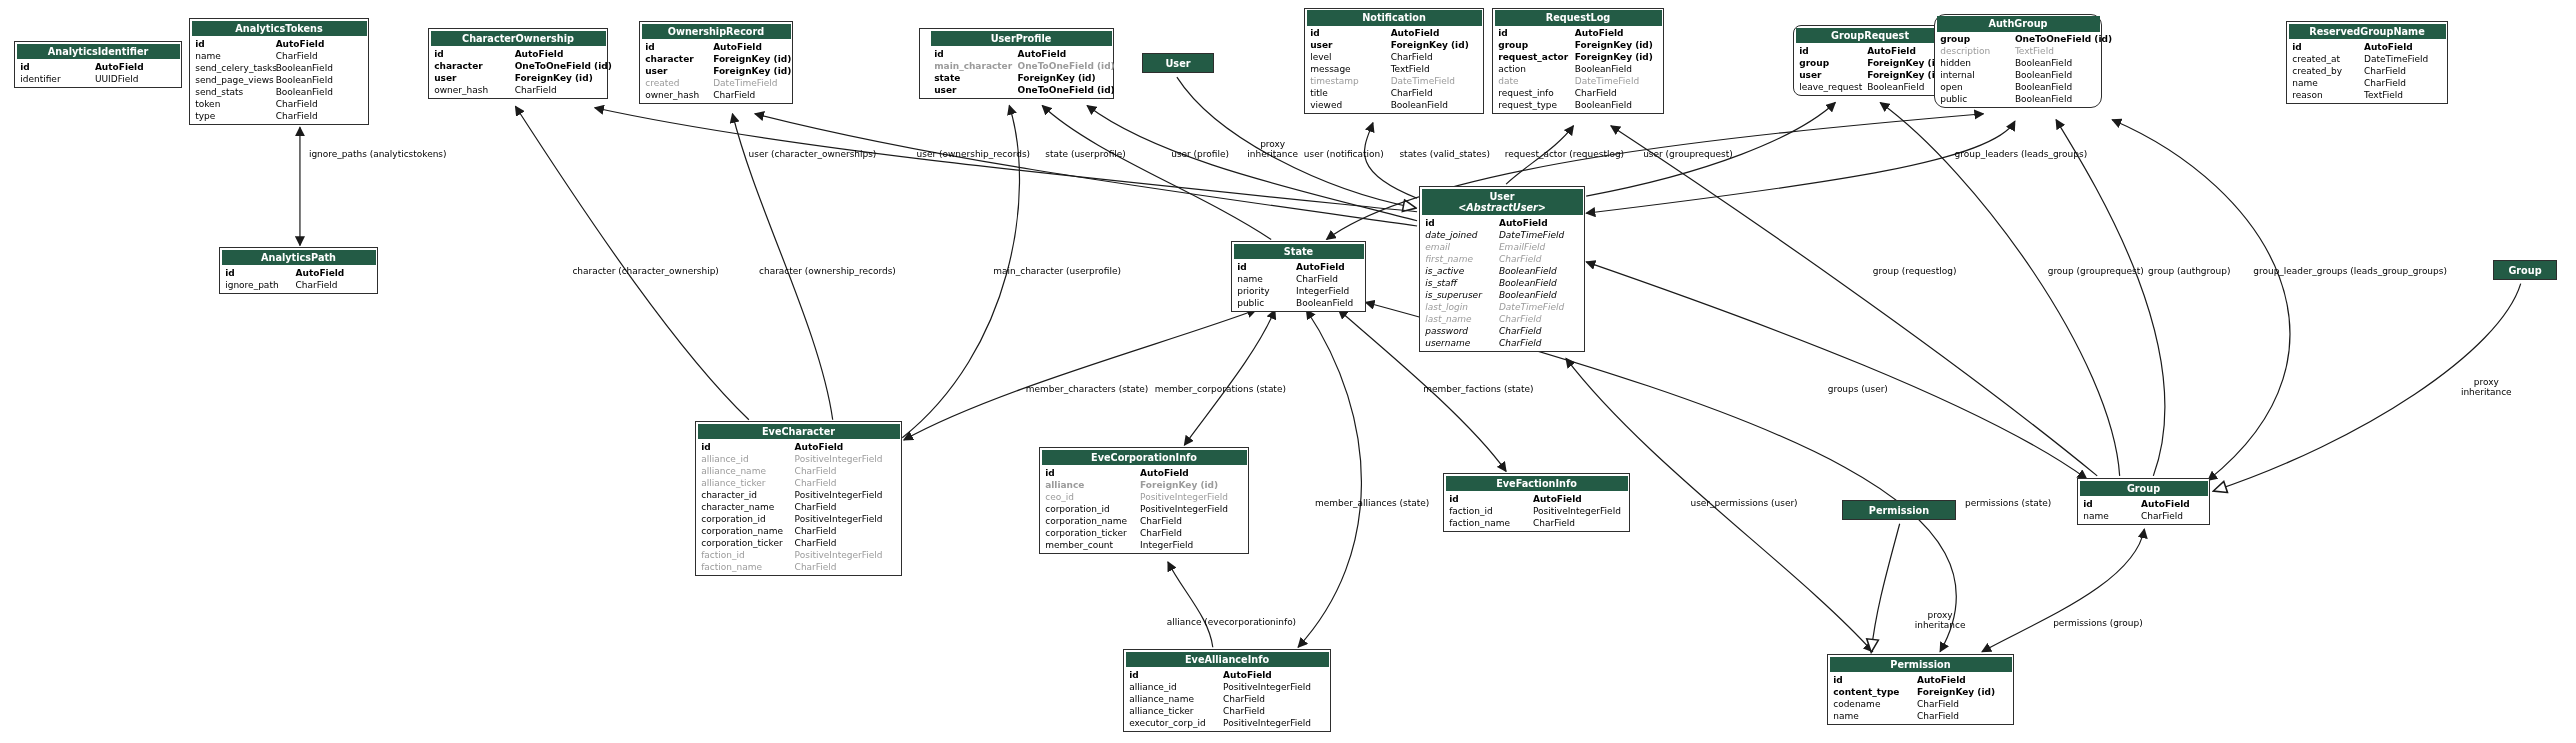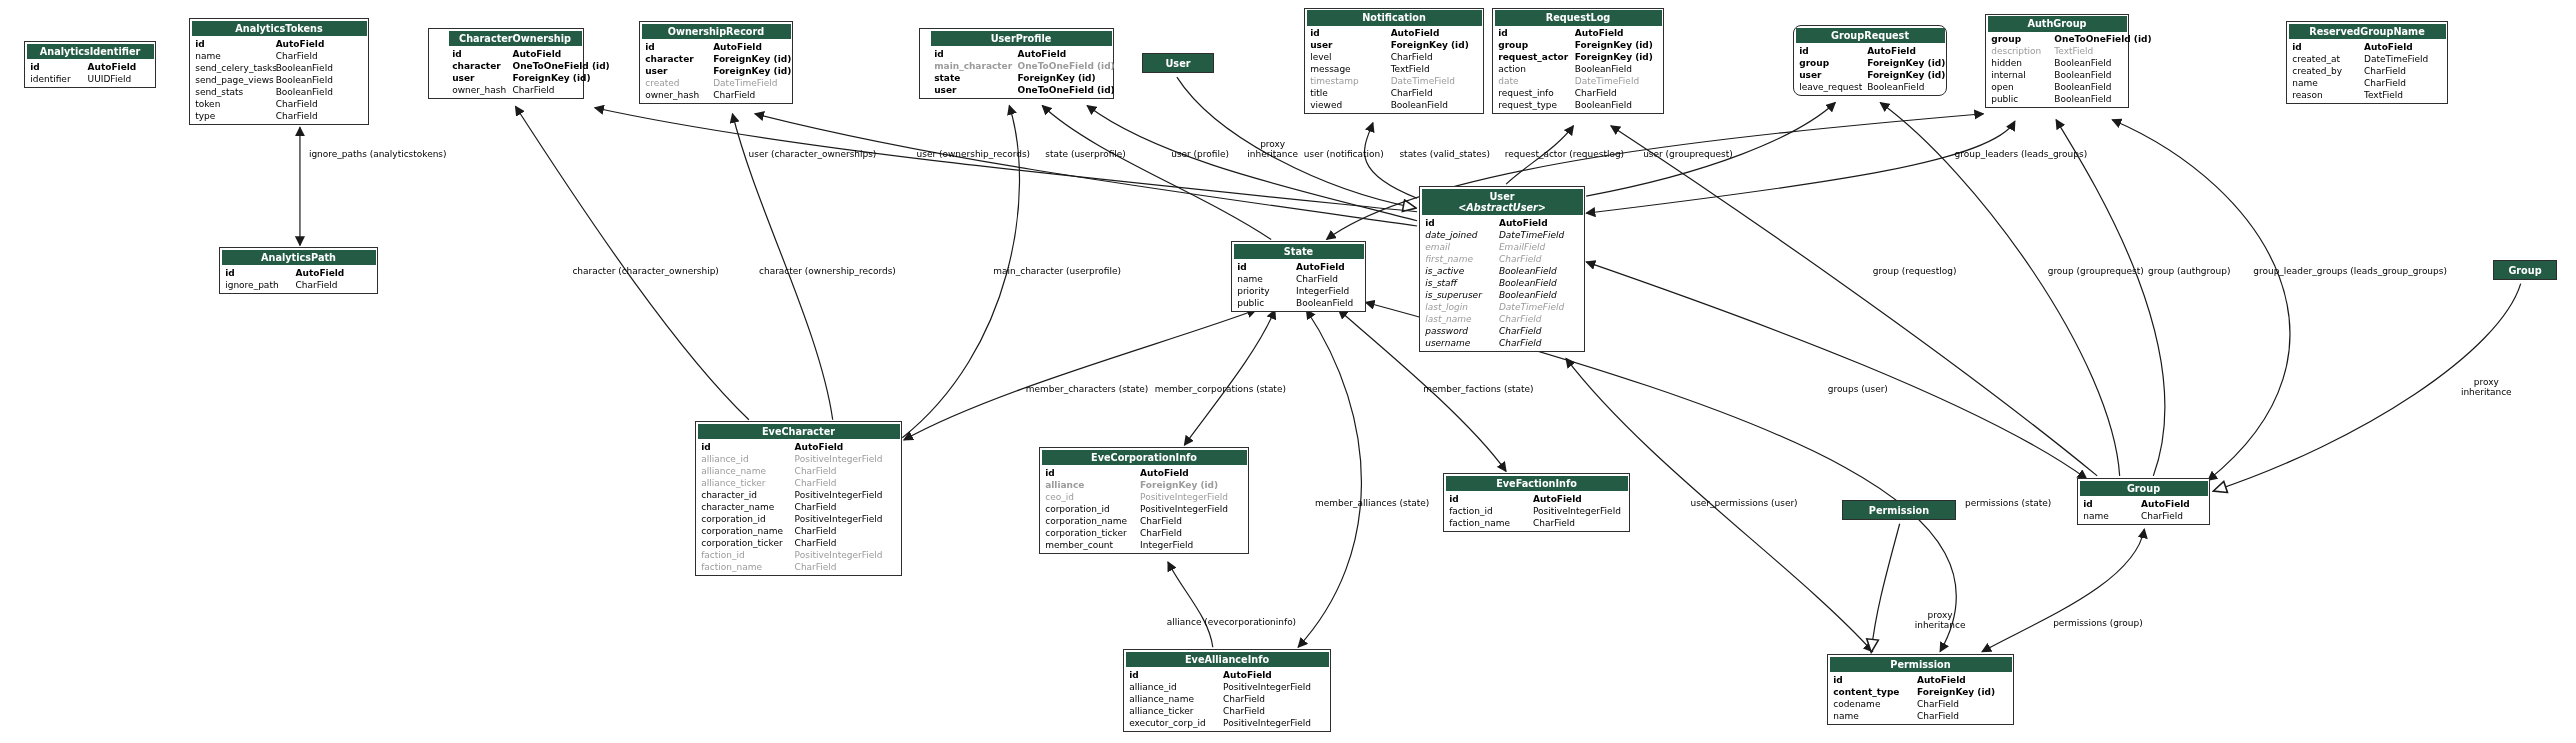--- a/index.html
+++ b/index.html
@@ -99,21 +99,21 @@
         <text x="1645" y="835" class="edge-label" text-anchor="middle"><tspan x="1645" dy="0">alliance (evecorporationinfo)</tspan></text>
         <path d="M 2538,700 C 2522,760 2506,815 2500,871" class="edge" marker-end="url(#mHollow)"></path>
         <text x="2592" y="826" class="edge-label" text-anchor="middle"><tspan x="2592" dy="0">proxy</tspan><tspan x="2592" dy="13">inheritance</tspan></text>
         <path d="M 3368,379 C 3340,470 3155,590 2958,656" class="edge" marker-end="url(#mHollow)"></path>
         <text x="3322" y="515" class="edge-label" text-anchor="middle"><tspan x="3322" dy="0">proxy</tspan><tspan x="3322" dy="13">inheritance</tspan></text>
         <path d="M 2865,707 C 2852,780 2722,830 2648,871" class="edge" marker-end="url(#mArrow)" marker-start="url(#mArrow)"></path>
         <text x="2803" y="837" class="edge-label" text-anchor="middle"><tspan x="2803" dy="0">permissions (group)</tspan></text>
       </g>
   </svg>
   <div id="tables-layer">
-      <div class="table-card" style="left: 24px; top: 41px; width: 132px;">
+      <div class="table-card" style="left: 14px; top: 41px; width: 168px;">
         <div class="table-header">AnalyticsIdentifier</div>
         <div class="table-row bold">
           <span class="f-name">id</span>
           <span class="f-type">AutoField</span>
         </div>
         <div class="table-row">
           <span class="f-name">identifier</span>
           <span class="f-type">UUIDField</span>
         </div>
       </div>
@@ -141,21 +141,21 @@
         </div>
         <div class="table-row">
           <span class="f-name">token</span>
           <span class="f-type">CharField</span>
         </div>
         <div class="table-row">
           <span class="f-name">type</span>
           <span class="f-type">CharField</span>
         </div>
       </div>
-      <div class="table-card" style="left: 428px; top: 28.4px; width: 156px; padding-left: 18px;">
+      <div class="table-card" style="left: 428px; top: 28.4px; width: 180px;">
         <div class="table-header">CharacterOwnership</div>
         <div class="table-row bold">
           <span class="f-name">id</span>
           <span class="f-type">AutoField</span>
         </div>
         <div class="table-row bold">
           <span class="f-name">character</span>
           <span class="f-type">OneToOneField (id)</span>
         </div>
         <div class="table-row bold">
@@ -283,21 +283,21 @@
         </div>
         <div class="table-row bold">
           <span class="f-name">user</span>
           <span class="f-type">ForeignKey (id)</span>
         </div>
         <div class="table-row">
           <span class="f-name">leave_request</span>
           <span class="f-type">BooleanField</span>
         </div>
       </div>
-      <div class="table-card" style="left: 1985px; top: 13.5px; width: 144px;">
+      <div class="table-card" style="left: 1934px; top: 13.5px; width: 168px; border-radius: 11px;">
         <div class="table-header">AuthGroup</div>
         <div class="table-row bold">
           <span class="f-name">group</span>
           <span class="f-type">OneToOneField (id)</span>
         </div>
         <div class="table-row gray">
           <span class="f-name">description</span>
           <span class="f-type">TextField</span>
         </div>
         <div class="table-row">

